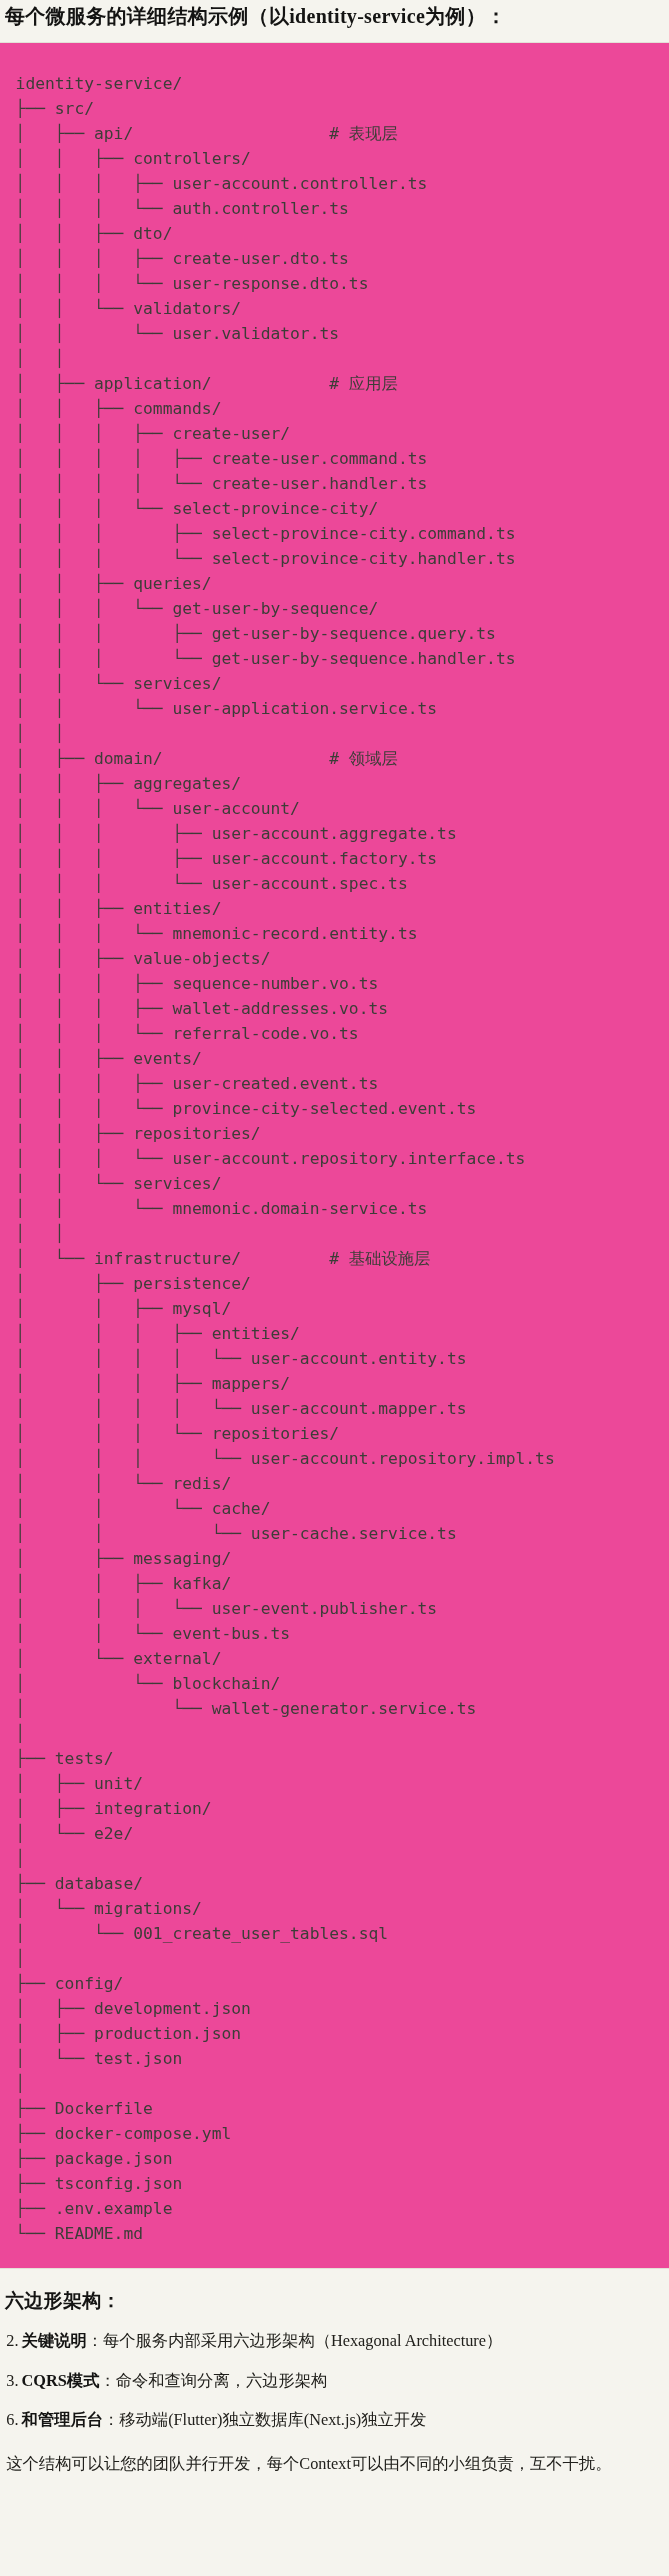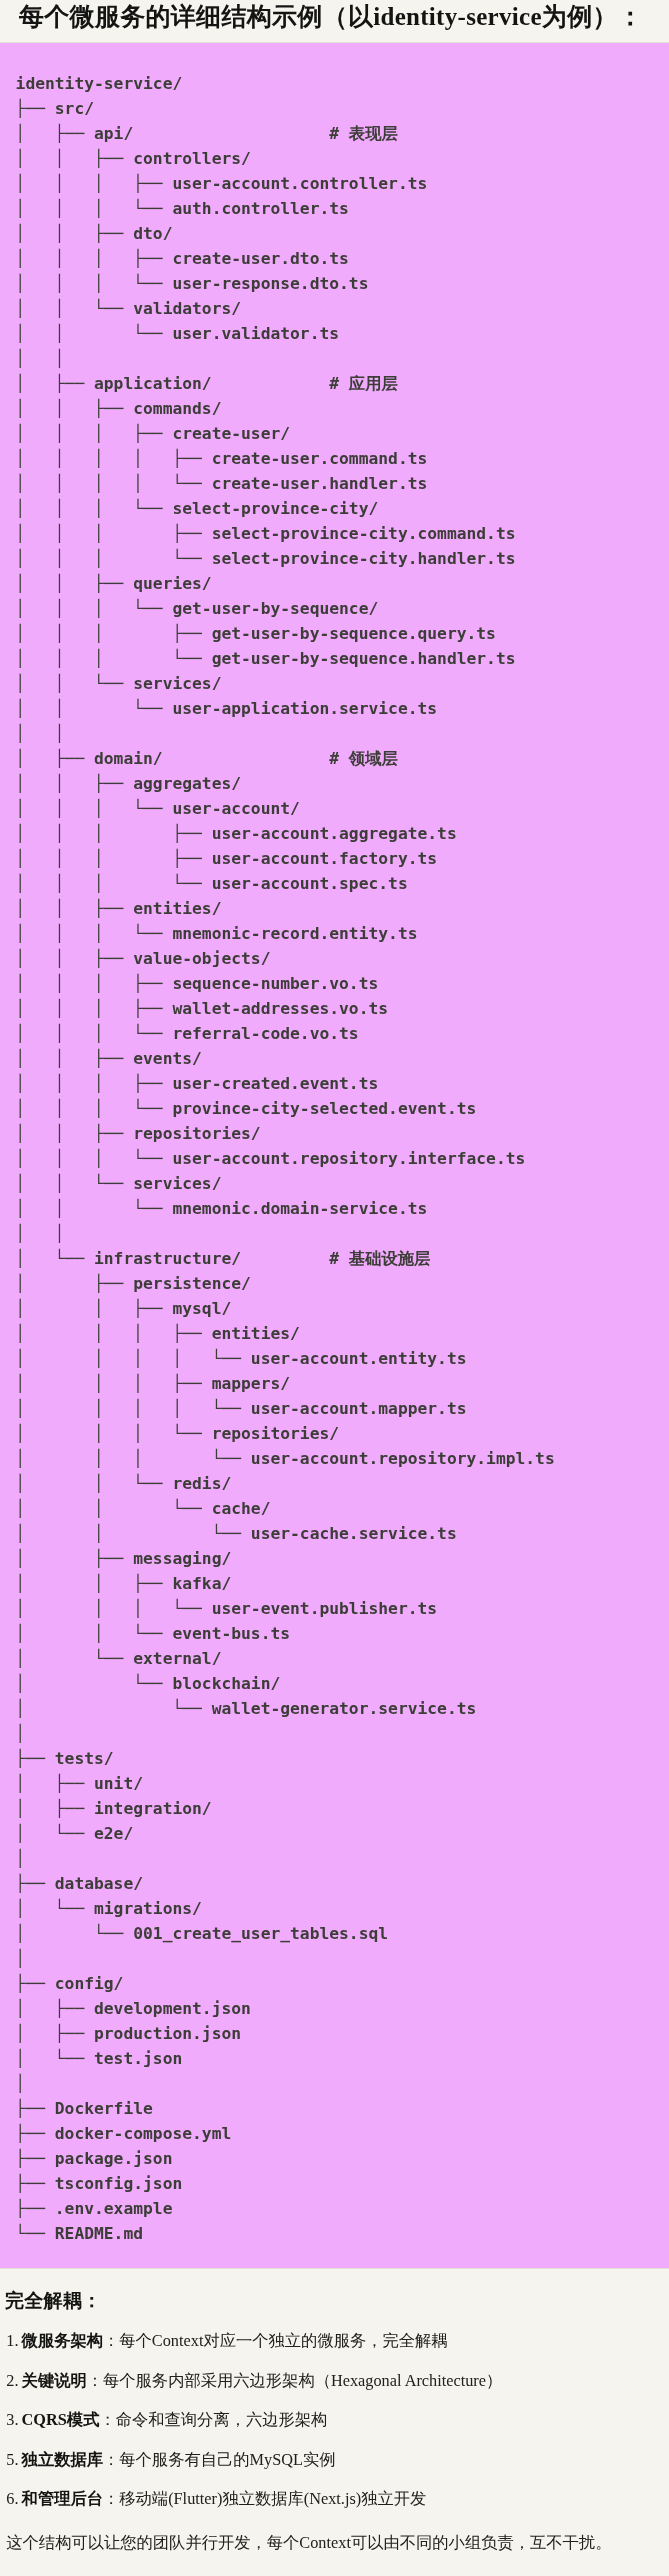--- a/index.html
+++ b/index.html
@@ -12,35 +12,34 @@
     font-family: "Liberation Serif", serif;
     color: #1A1915;
     box-sizing: border-box;
     padding-bottom: 5px;
   }
   .content {
     width: 100%;
     box-sizing: border-box;
   }
   .page-title {
-    font-size: 25px;
+    font-size: 20px;
     font-weight: 700;
     line-height: 27px;
     margin: 2.5px 0 12.5px 0;
-    padding: 0 19px;
+    padding: 0 5px;
     color: #141413;
     letter-spacing: 0.3px;
   }
   .codeblock {
-    background: #f0abfc;
+    background: #ec4899;
     border-top: 0.6px solid #E3E1D7;
     border-bottom: 0.6px solid #E3E1D7;
     padding: 27.5px 15px 22.5px 15.6px;
     overflow: hidden;
-    font-weight: bold;
   }
   .codeblock pre {
     margin: 0;
     font-family: "DejaVu Sans Mono", monospace;
     font-size: 16.3px;
     line-height: 25px;
     color: #3D3D38;
     white-space: pre;
   }
   .notes {
@@ -166,38 +165,32 @@
 │
 ├── Dockerfile
 ├── docker-compose.yml
 ├── package.json
 ├── tsconfig.json
 ├── .env.example
 └── README.md</pre>
   </div>
 
   <div class="notes">
-    <div class="notes-heading">完全解耦：</div>
+    <div class="notes-heading">六边形架构：</div>
 
-    <div class="note-item">
-      <span class="num">1.</span><strong>微服务架构</strong><span>：每个Context对应一个独立的微服务，完全解耦</span>
-    </div>
 
     <div class="note-item">
       <span class="num">2.</span><strong>关键说明</strong><span>：每个服务内部采用六边形架构（Hexagonal Architecture）</span>
     </div>
 
     <div class="note-item">
       <span class="num">3.</span><strong>CQRS模式</strong><span>：命令和查询分离，六边形架构</span>
     </div>
 
 
-    <div class="note-item">
-      <span class="num">5.</span><strong>独立数据库</strong><span>：每个服务有自己的MySQL实例</span>
-    </div>
 
     <div class="note-item">
       <span class="num">6.</span><strong>和管理后台</strong><span>：移动端(Flutter)独立数据库(Next.js)独立开发</span>
     </div>
 
     <p class="closing-paragraph">这个结构可以让您的团队并行开发，每个Context可以由不同的小组负责，互不干扰。</p>
   </div>
 
 </div>
 

